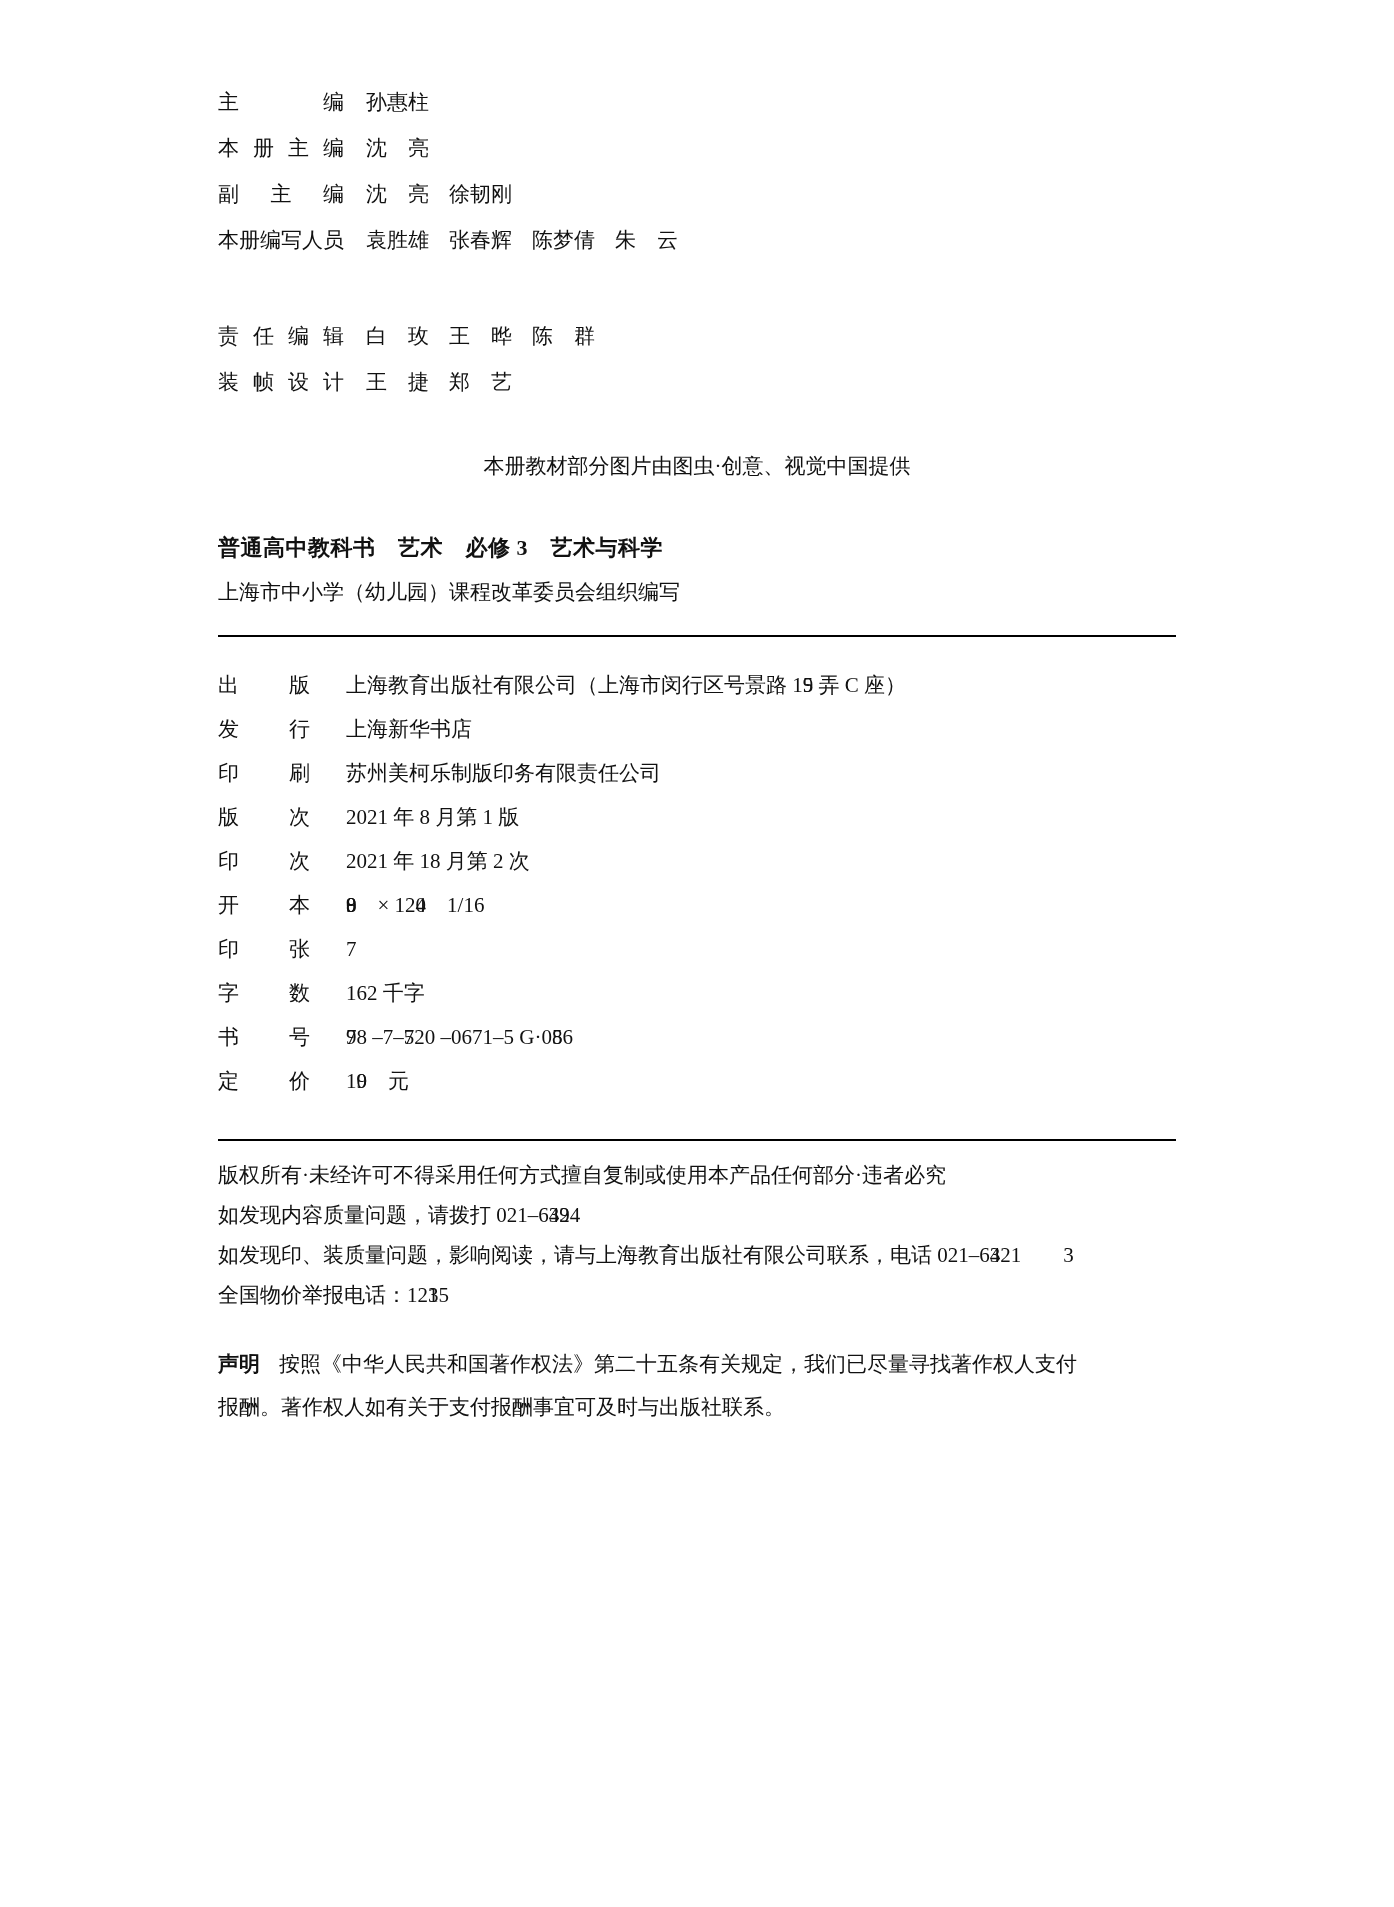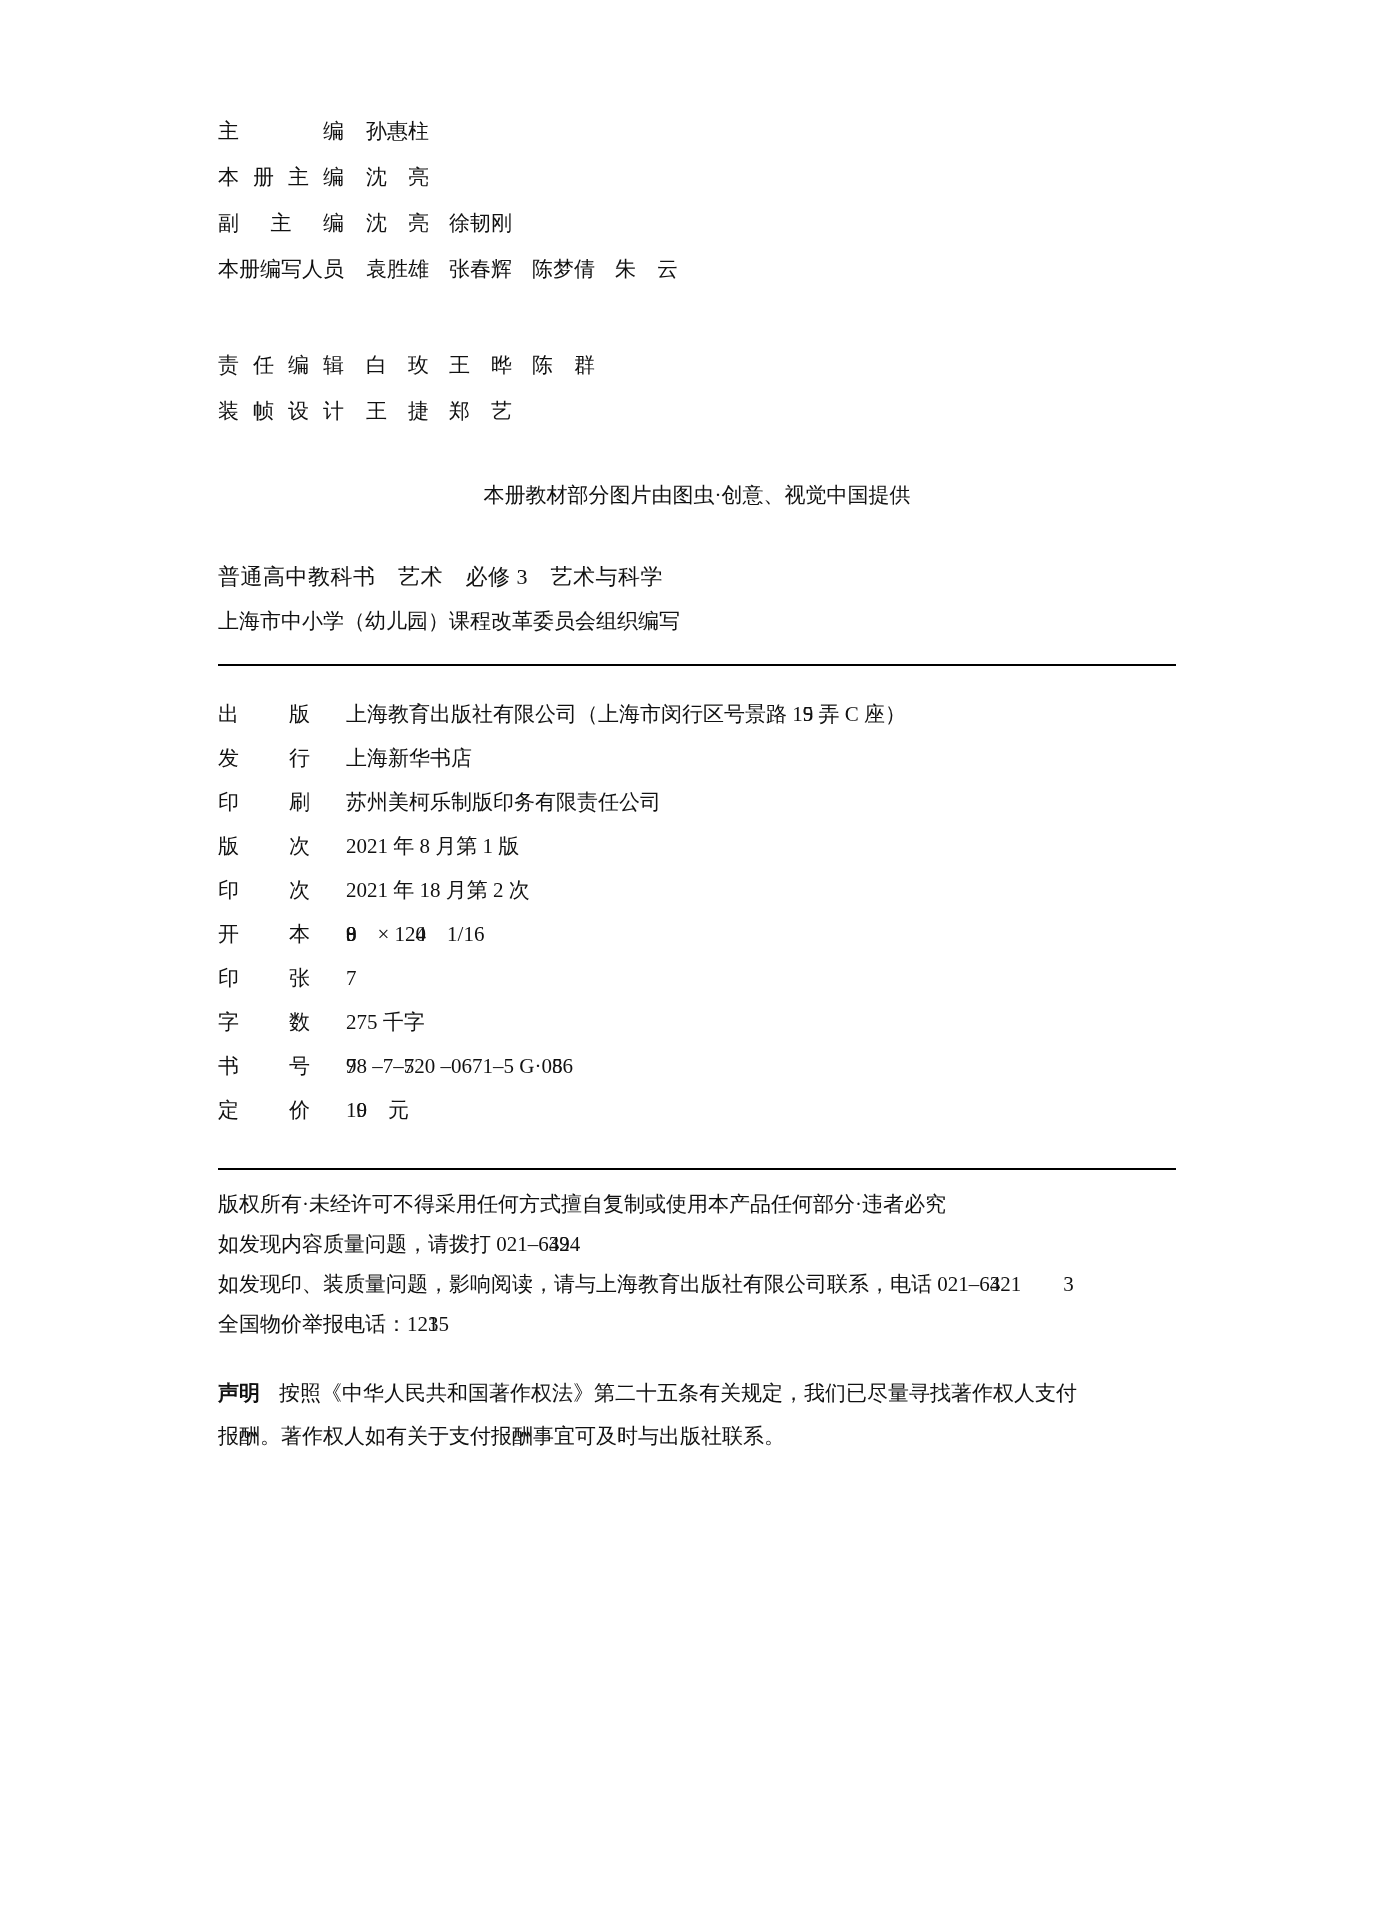--- a/index.html
+++ b/index.html
@@ -7,35 +7,35 @@
     position:relative;
     width:1394px;height:1907px;
     background:#ffffff;
     box-sizing:border-box;
     padding:0 218px;
     font-family:"Liberation Serif","DejaVu Serif",serif;
     color:#111111;
     font-size:21px;
     overflow:hidden;
   }
-  .credits-block{padding-top:108px;}
+  .credits-block{padding-top:79px;}
   .credit-row{height:46px;line-height:46px;white-space:nowrap;}
   .jlabel{
     display:inline-block;
     text-align:justify;
     text-align-last:justify;
     vertical-align:top;
   }
   .w-credit{width:126px;margin-right:22px;}
   .w-colophon{width:92px;margin-right:36px;}
   .names{display:inline-block;}
   .names .name{margin-right:20px;}
   .staff-block{margin-top:50px;}
   .image-credit{margin-top:46px;height:30px;line-height:30px;text-align:center;}
-  .series-line{margin-top:52px;height:30px;line-height:30px;font-weight:400;font-size:22px;letter-spacing:0.5px;}
+  .series-line{margin-top:52px;height:30px;line-height:30px;font-weight:700;font-size:22px;letter-spacing:0.5px;}
   .org-line{margin-top:14px;height:30px;line-height:30px;}
   .rule{height:2px;background:#000000;}
   .rule-top{margin-top:28px;}
   .rule-bottom{margin-top:36px;}
   .colophon-block{margin-top:26px;}
   .colophon-row{height:44px;line-height:44px;white-space:nowrap;}
   .notices-block{margin-top:14px;}
   .notice-line{height:40px;line-height:40px;white-space:nowrap;}
   .declaration{margin-top:28px;line-height:43px;}
   .decl-label{font-weight:700;}
@@ -68,21 +68,21 @@
   <div class="rule rule-top"></div>
 
   <div class="colophon-block" id="colophon">
       <div class="colophon-row"><span class="jlabel w-colophon">出版</span><span><span>上海教育出版社有限公司（上海市闵行区号景路 1</span><span class="ov">59</span><span> 弄 C 座）</span></span></div>
       <div class="colophon-row"><span class="jlabel w-colophon">发行</span><span><span>上海新华书店</span></span></div>
       <div class="colophon-row"><span class="jlabel w-colophon">印刷</span><span><span>苏州美柯乐制版印务有限责任公司</span></span></div>
       <div class="colophon-row"><span class="jlabel w-colophon">版次</span><span><span>2021 年 8 月第 1 版</span></span></div>
       <div class="colophon-row"><span class="jlabel w-colophon">印次</span><span><span>2021 年 18 月第 2 次</span></span></div>
       <div class="colophon-row"><span class="jlabel w-colophon">开本</span><span><span class="ov">890</span><span>　× 12</span><span class="ov">40</span><span>　1/16</span></span></div>
       <div class="colophon-row"><span class="jlabel w-colophon">印张</span><span><span>7</span></span></div>
-      <div class="colophon-row"><span class="jlabel w-colophon">字数</span><span><span>275 千字</span></span></div>
+      <div class="colophon-row"><span class="jlabel w-colophon">字数</span><span><span>162 千字</span></span></div>
       <div class="colophon-row"><span class="jlabel w-colophon">书号</span><span><span class="ov">97</span><span>8 –7–</span><span class="ov">57</span><span>20 –0671–</span><span>5 G·0</span><span class="ov">58</span><span>6</span></span></div>
       <div class="colophon-row"><span class="jlabel w-colophon">定价</span><span><span>1</span><span class="ov">09</span><span>　元</span></span></div>
     </div>
 
   <div class="rule rule-bottom"></div>
 
   <div class="notices-block" id="notices">
       <div class="notice-line"><span>版权所有·未经许可不得采用任何方式擅自复制或使用本产品任何部分·违者必究</span></div>
       <div class="notice-line"><span>如发现内容质量问题，请拨打 021–6</span><span class="ov">43</span><span class="ov">92</span><span>4</span></div>
       <div class="notice-line"><span>如发现印、装质量问题，影响阅读，请与上海教育出版社有限公司联系，电话 021–6</span><span class="ov">43</span><span>21</span><span>　　3</span></div>

